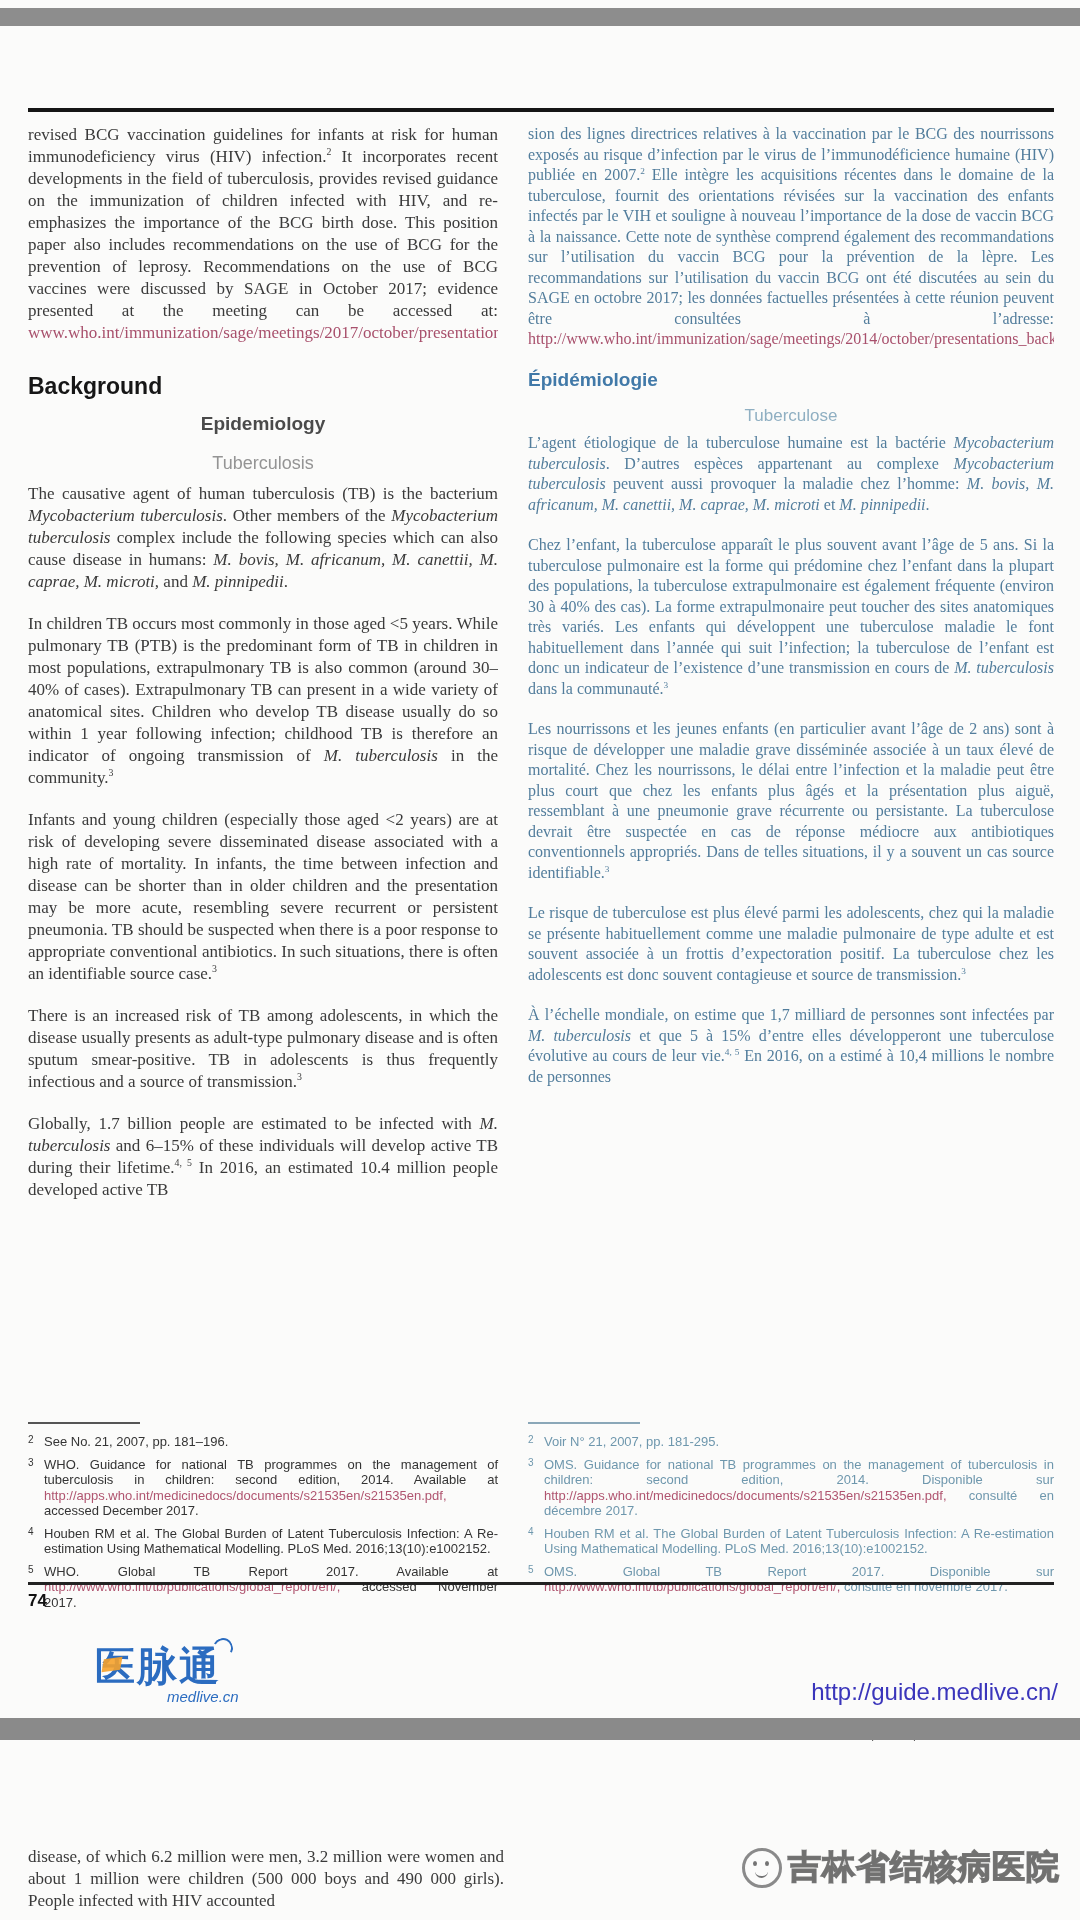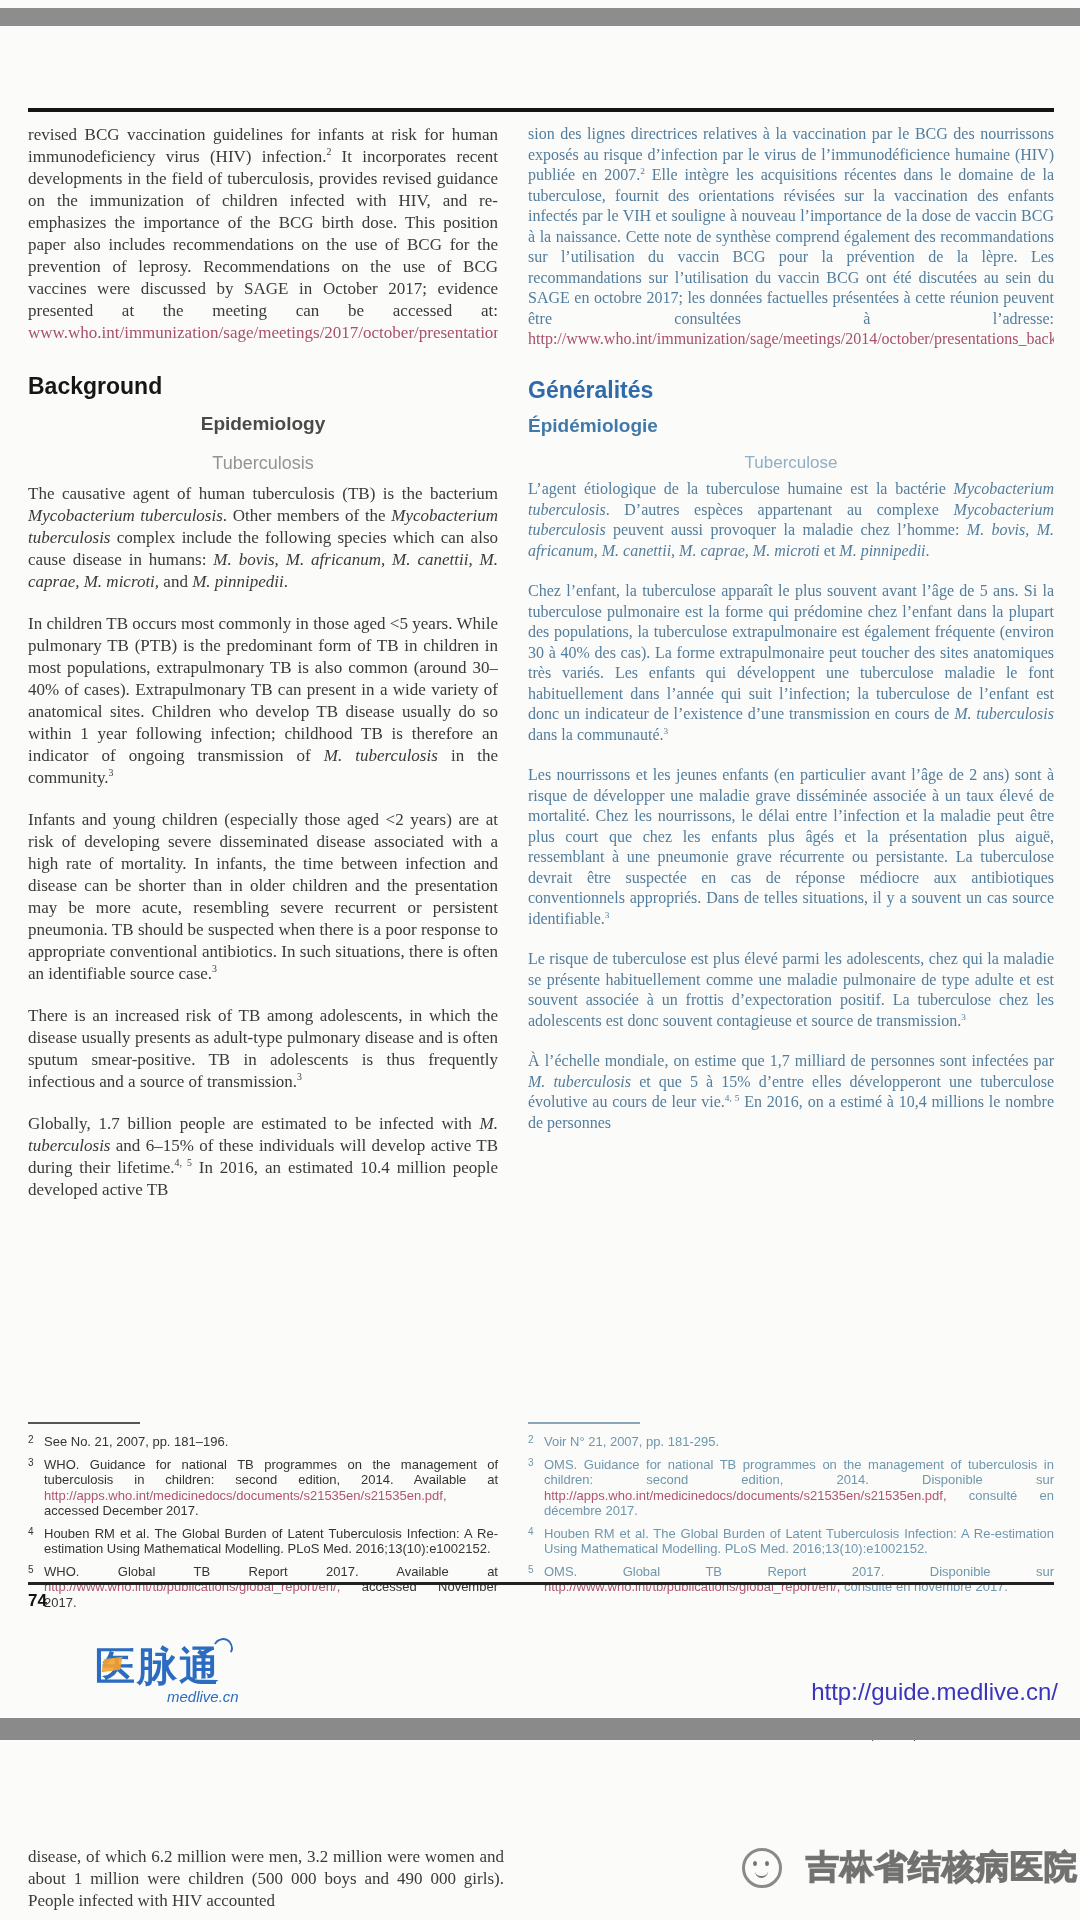--- a/index.html
+++ b/index.html
@@ -64,21 +64,21 @@
   .logo-en{position:absolute;left:72px;top:42px;font-family:"Liberation Sans",sans-serif;
            font-style:italic;font-weight:400;font-size:15px;color:#2b6cc0;}
 
   .guide-link{position:absolute;right:22px;top:1678px;font-family:"Liberation Sans",sans-serif;
               font-size:24px;color:#3a35bb;text-decoration:none;}
 
   .bottom{position:absolute;top:1846px;margin:0;text-align:justify;font-family:"Liberation Serif",serif;}
   .bottom-en{left:28px;width:476px;font-size:17px;line-height:22px;color:#3a3a3a;}
   .bottom-fr{left:528px;width:526px;font-size:16px;line-height:21px;color:#527d9c;}
 
-  .watermark{position:absolute;left:742px;top:1845px;display:flex;align-items:center;gap:24px;z-index:5;}
+  .watermark{position:absolute;left:742px;top:1845px;display:flex;align-items:center;gap:6px;z-index:5;}
   .wm-circle{position:relative;width:34px;height:34px;border:3px solid rgba(110,110,110,0.8);
              border-radius:50%;flex:0 0 auto;}
   .wm-eye{position:absolute;top:10px;width:4px;height:5px;background:rgba(90,90,90,0.85);border-radius:50%;}
   .wm-eye.l{left:8px;} .wm-eye.r{left:20px;}
   .wm-mouth{position:absolute;left:10px;top:18px;width:13px;height:7px;
             border-bottom:2px solid rgba(90,90,90,0.85);border-radius:0 0 10px 10px;}
   .wm-text{font-family:"Liberation Sans",sans-serif;font-weight:700;font-size:33px;letter-spacing:1px;
            color:rgba(120,120,120,0.30);-webkit-text-stroke:1.4px rgba(95,95,95,0.85);white-space:nowrap;}
 </style>
 </head>
@@ -95,21 +95,20 @@
       <div class="h2">Epidemiology</div>
       <div class="h3">Tuberculosis</div>
       <p class="para"><span>The causative agent of human tuberculosis (TB) is the bacterium </span><span class="i">Mycobacterium tuberculosis</span><span>. Other members of the </span><span class="i">Mycobacterium tuberculosis</span><span> complex include the following species which can also cause disease in humans: </span><span class="i">M. bovis, M. africanum, M. canettii, M. caprae, M. microti,</span><span> and </span><span class="i">M. pinnipedii</span><span>.</span></p>
       <p class="para"><span>In children TB occurs most commonly in those aged &lt;5 years. While pulmonary TB (PTB) is the predominant form of TB in children in most populations, extrapulmonary TB is also common (around 30–40% of cases). Extrapulmonary TB can present in a wide variety of anatomical sites. Children who develop TB disease usually do so within 1 year following infection; childhood TB is therefore an indicator of ongoing transmission of </span><span class="i">M. tuberculosis</span><span> in the community.</span><sup class="sup">3</sup></p>
       <p class="para"><span>Infants and young children (especially those aged &lt;2 years) are at risk of developing severe disseminated disease associated with a high rate of mortality. In infants, the time between infection and disease can be shorter than in older children and the presentation may be more acute, resembling severe recurrent or persistent pneumonia. TB should be suspected when there is a poor response to appropriate conventional antibiotics. In such situations, there is often an identifiable source case.</span><sup class="sup">3</sup></p>
       <p class="para"><span>There is an increased risk of TB among adolescents, in which the disease usually presents as adult-type pulmonary disease and is often sputum smear-positive. TB in adolescents is thus frequently infectious and a source of transmission.</span><sup class="sup">3</sup></p>
       <p class="para"><span>Globally, 1.7 billion people are estimated to be infected with </span><span class="i">M. tuberculosis</span><span> and 6–15% of these individuals will develop active TB during their lifetime.</span><sup class="sup">4, 5</sup><span> In 2016, an estimated 10.4 million people developed active TB</span></p>
     </div>
   <div class="col col-fr">
       <p class="para"><span>sion des lignes directrices relatives à la vaccination par le BCG des nourrissons exposés au risque d’infection par le virus de l’immunodéficience humaine (HIV) publiée en 2007.</span><sup class="sup">2</sup><span> Elle intègre les acquisitions récentes dans le domaine de la tuberculose, fournit des orientations révisées sur la vaccination des enfants infectés par le VIH et souligne à nouveau l’importance de la dose de vaccin BCG à la naissance. Cette note de synthèse comprend également des recommandations sur l’utilisation du vaccin BCG pour la prévention de la lèpre. Les recommandations sur l’utilisation du vaccin BCG ont été discutées au sein du SAGE en octobre 2017; les données factuelles présentées à cette réunion peuvent être consultées à l’adresse: </span><span class="link">http://www.who.int/immunization/sage/meetings/2014/october/presentations_background_docs/en/</span></p>
-      <div class="h1">Généralités</div>
       <div class="h2">Épidémiologie</div>
       <div class="h3">Tuberculose</div>
       <p class="para"><span>L’agent étiologique de la tuberculose humaine est la bactérie </span><span class="i">Mycobacterium tuberculosis</span><span>. D’autres espèces appartenant au complexe </span><span class="i">Mycobacterium tuberculosis</span><span> peuvent aussi provoquer la maladie chez l’homme: </span><span class="i">M. bovis, M. africanum, M. canettii, M. caprae, M. microti</span><span> et </span><span class="i">M. pinnipedii</span><span>.</span></p>
       <p class="para"><span>Chez l’enfant, la tuberculose apparaît le plus souvent avant l’âge de 5 ans. Si la tuberculose pulmonaire est la forme qui prédomine chez l’enfant dans la plupart des populations, la tuberculose extrapulmonaire est également fréquente (environ 30 à 40% des cas). La forme extrapulmonaire peut toucher des sites anatomiques très variés. Les enfants qui développent une tuberculose maladie le font habituellement dans l’année qui suit l’infection; la tuberculose de l’enfant est donc un indicateur de l’existence d’une transmission en cours de </span><span class="i">M. tuberculosis</span><span> dans la communauté.</span><sup class="sup">3</sup></p>
       <p class="para"><span>Les nourrissons et les jeunes enfants (en particulier avant l’âge de 2 ans) sont à risque de développer une maladie grave disséminée associée à un taux élevé de mortalité. Chez les nourrissons, le délai entre l’infection et la maladie peut être plus court que chez les enfants plus âgés et la présentation plus aiguë, ressemblant à une pneumonie grave récurrente ou persistante. La tuberculose devrait être suspectée en cas de réponse médiocre aux antibiotiques conventionnels appropriés. Dans de telles situations, il y a souvent un cas source identifiable.</span><sup class="sup">3</sup></p>
       <p class="para"><span>Le risque de tuberculose est plus élevé parmi les adolescents, chez qui la maladie se présente habituellement comme une maladie pulmonaire de type adulte et est souvent associée à un frottis d’expectoration positif. La tuberculose chez les adolescents est donc souvent contagieuse et source de transmission.</span><sup class="sup">3</sup></p>
       <p class="para"><span>À l’échelle mondiale, on estime que 1,7 milliard de personnes sont infectées par </span><span class="i">M. tuberculosis</span><span> et que 5 à 15% d’entre elles développeront une tuberculose évolutive au cours de leur vie.</span><sup class="sup">4, 5</sup><span> En 2016, on a estimé à 10,4 millions le nombre de personnes</span></p>
     </div>
 
   <div class="fn-col fn-en">

